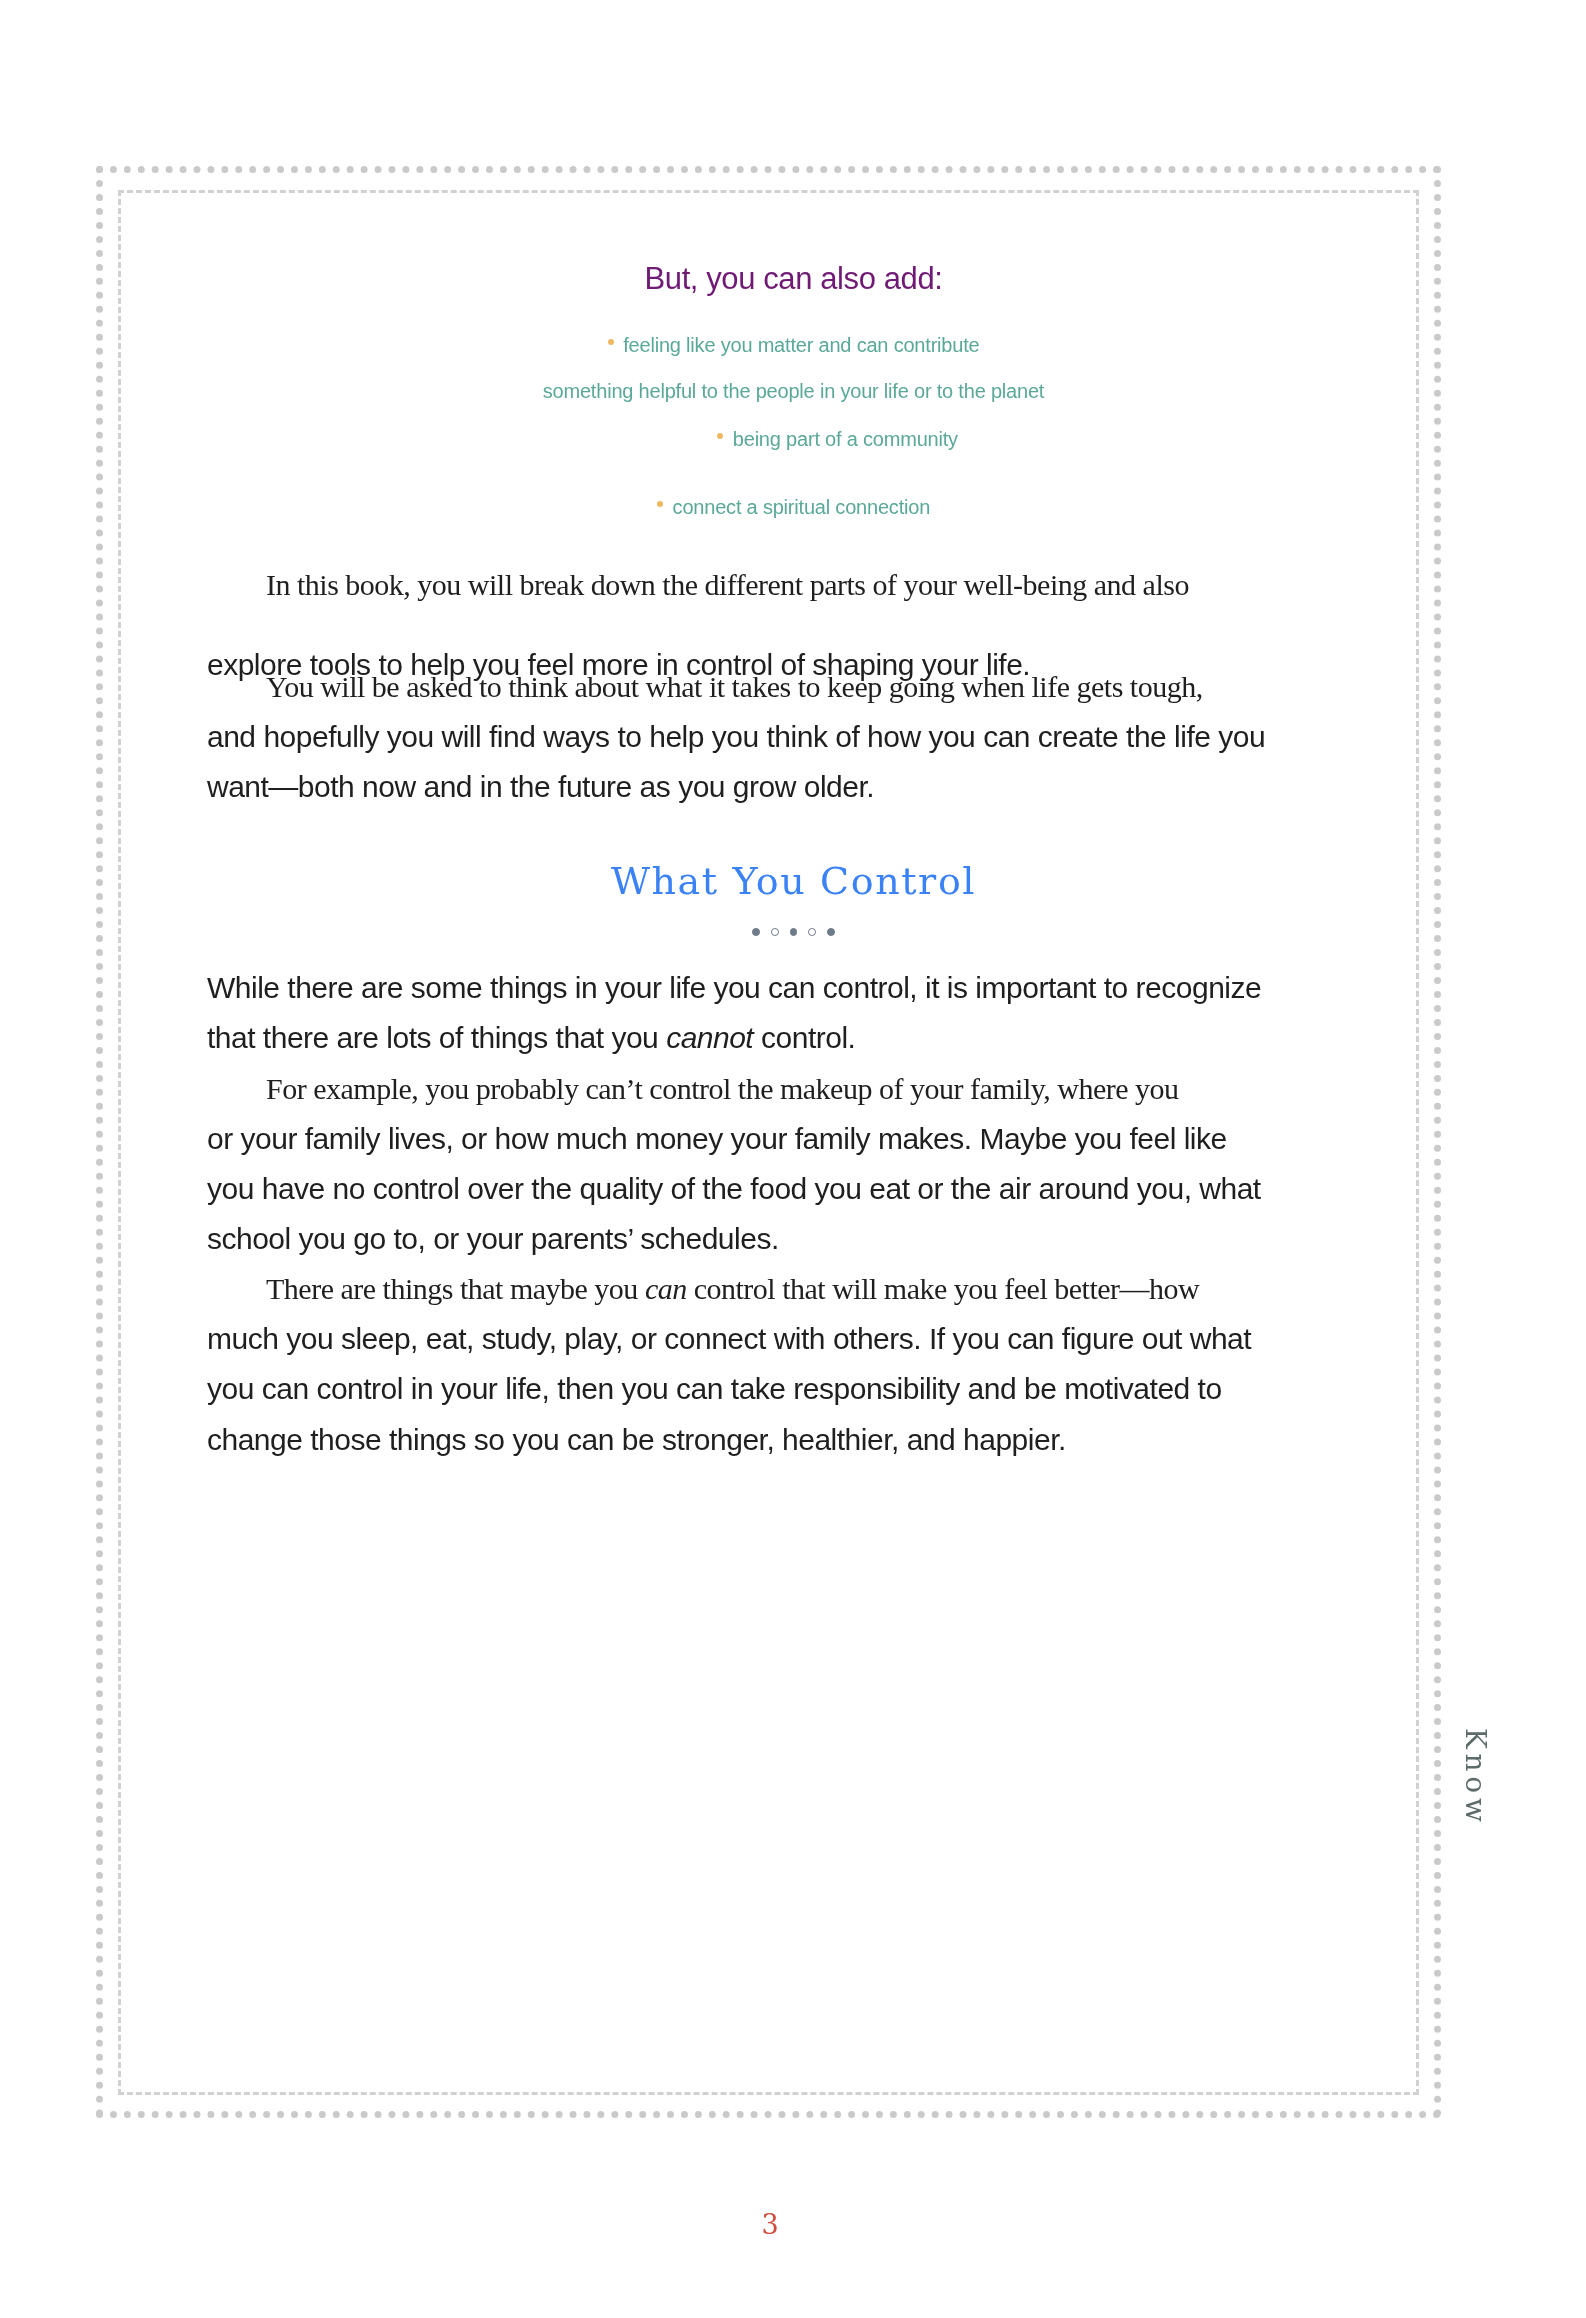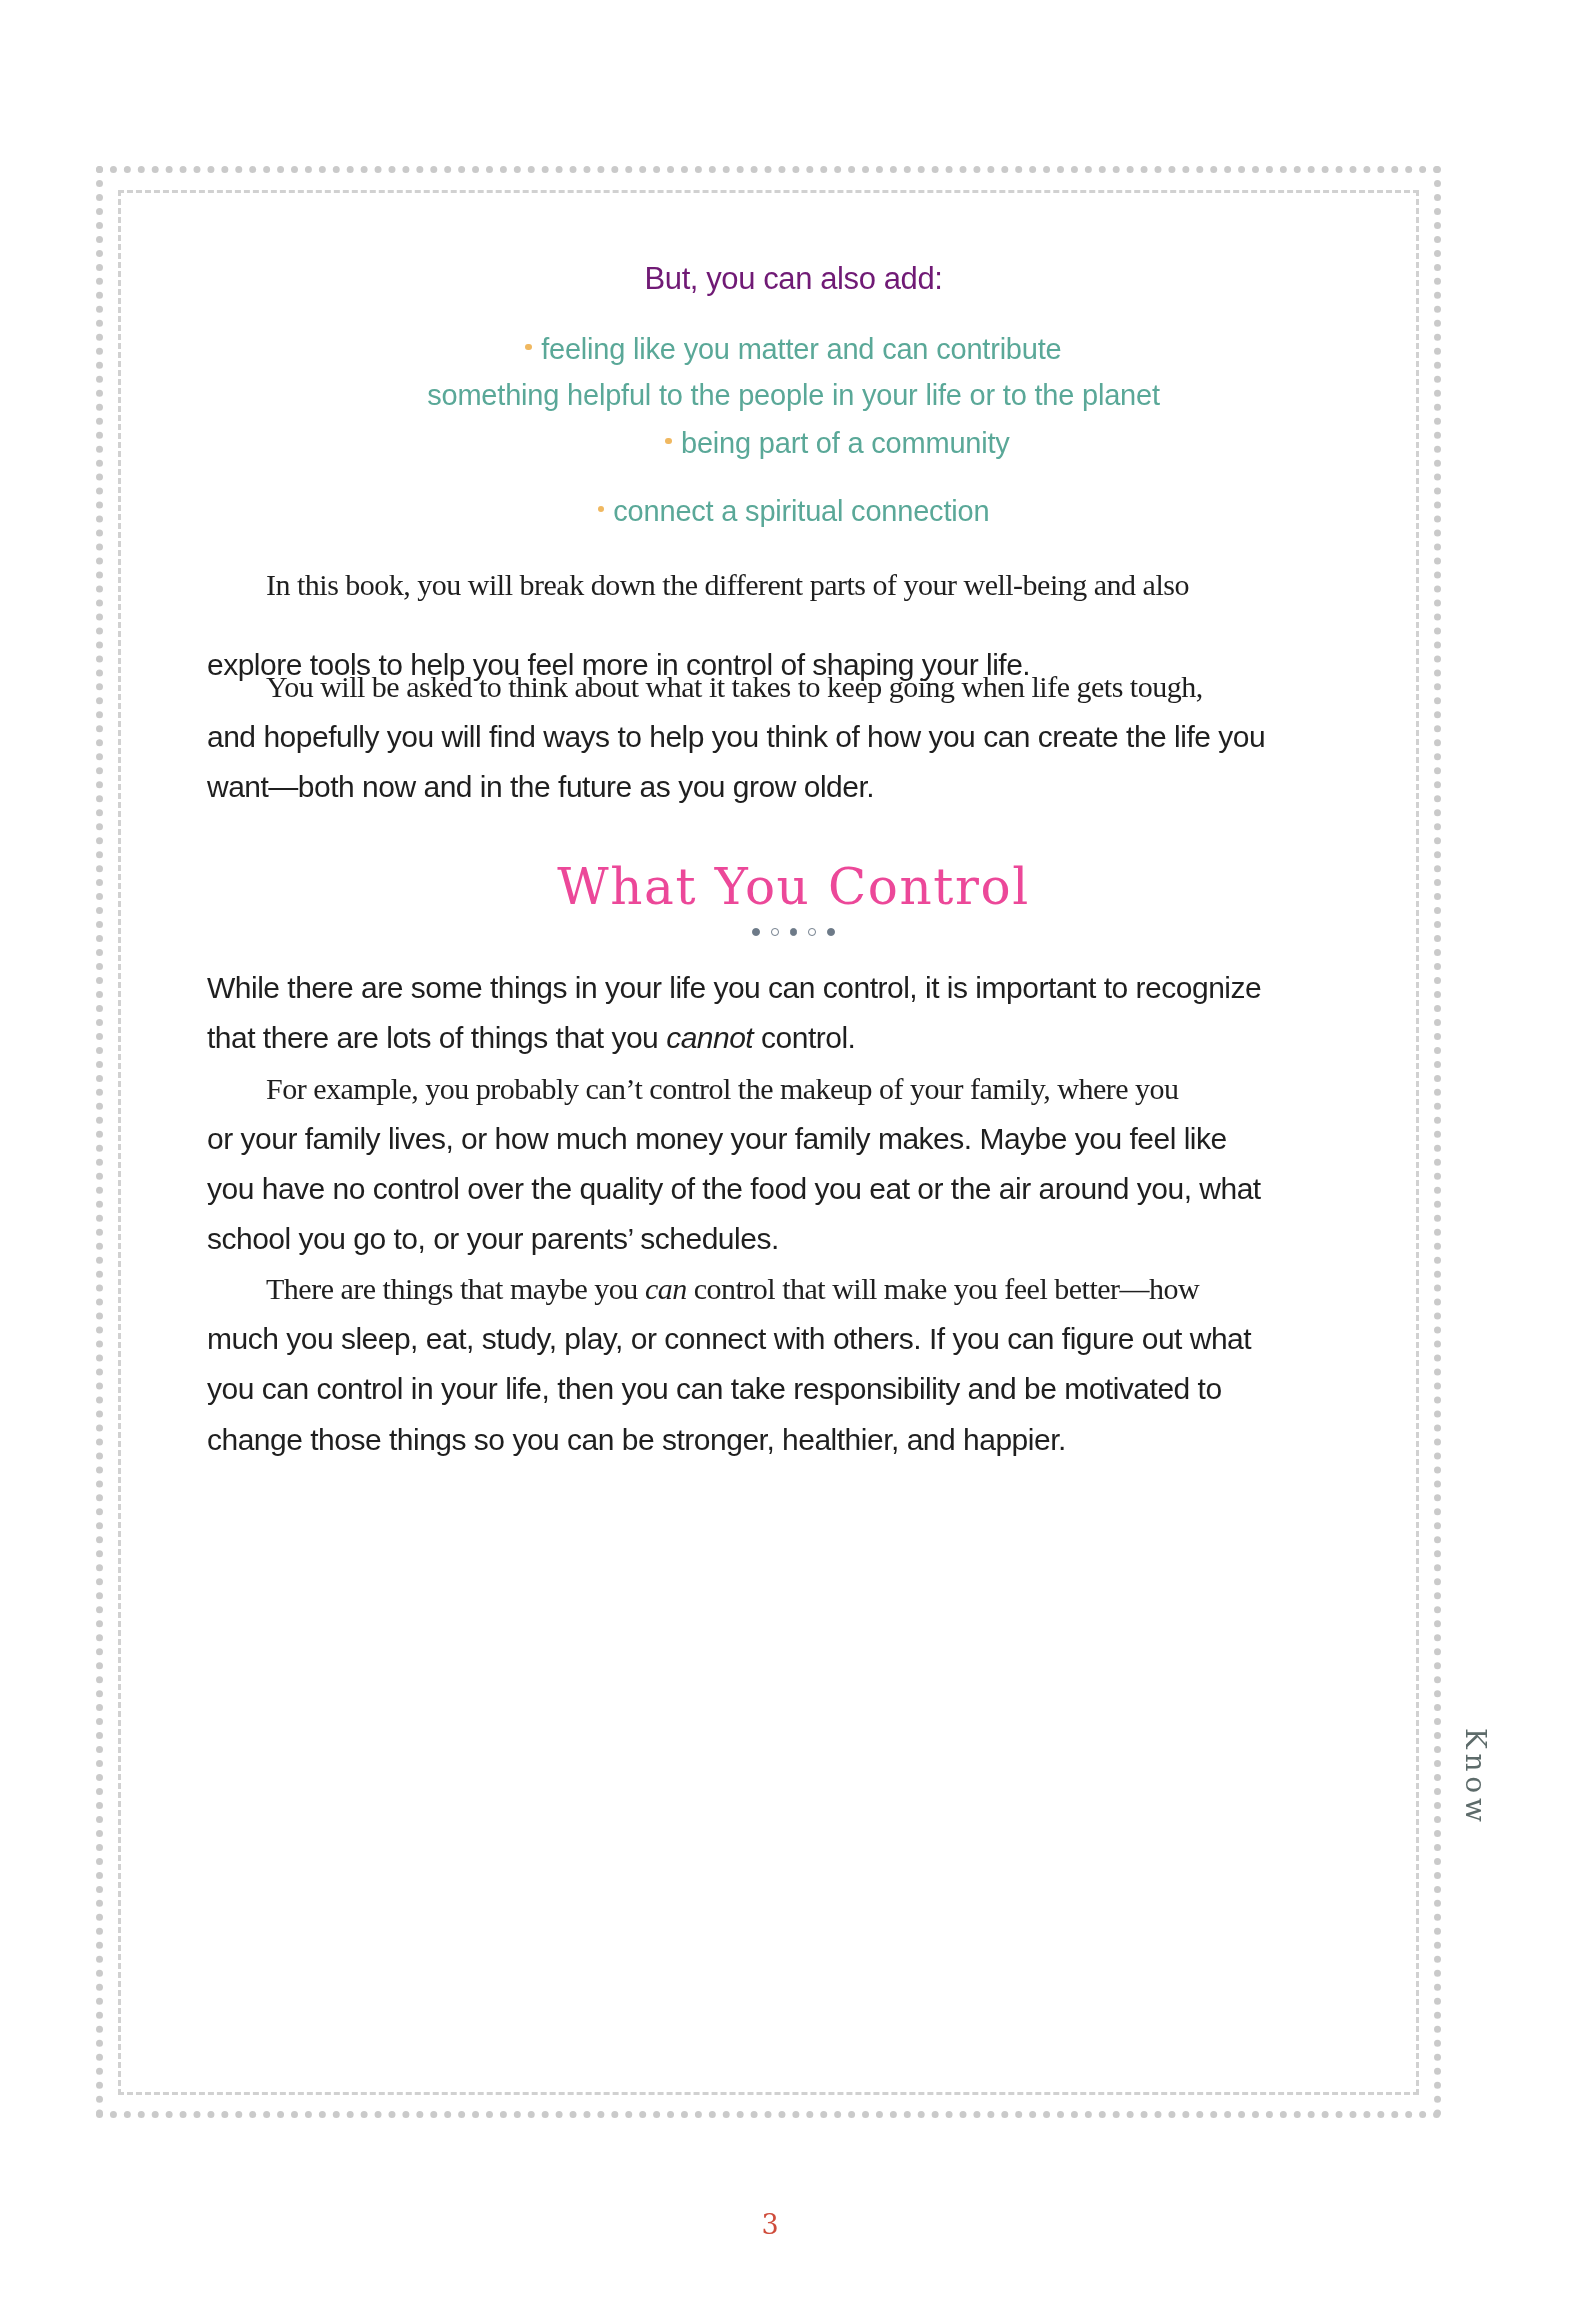--- a/index.html
+++ b/index.html
@@ -52,21 +52,21 @@
     top: 263px;
     color: #701a75;
     letter-spacing: -0.4px;
   }
 
   .bullet-line {
     position: absolute;
     left: 0;
     width: 100%;
     text-align: center;
-    font-size: 29px;
+    font-size: 20px;
     line-height: 1;
     color: #5aa898;
     letter-spacing: -0.2px;
   }
   .bullet-dot {
     display: inline-block;
     width: 6.3px;
     height: 6.3px;
     border-radius: 50%;
     background: #f0b860;
@@ -90,23 +90,23 @@
   .para-line em { font-style: italic; }
 
   
   .section-heading {
     position: absolute;
     left: 0;
     width: 100%;
     top: 862px;
     text-align: center;
     font-family: "DejaVu Serif", "Liberation Serif", serif;
-    font-size: 50px;
-    line-height: 1;
-    color: #ec4899;
+    font-size: 38px;
+    line-height: 1;
+    color: #3b82f6;
     letter-spacing: 1.6px;
   }
   .heading-ornament {
     position: absolute;
     left: 0;
     width: 100%;
     top: 928px;
     display: flex;
     justify-content: center;
     gap: 11px;

